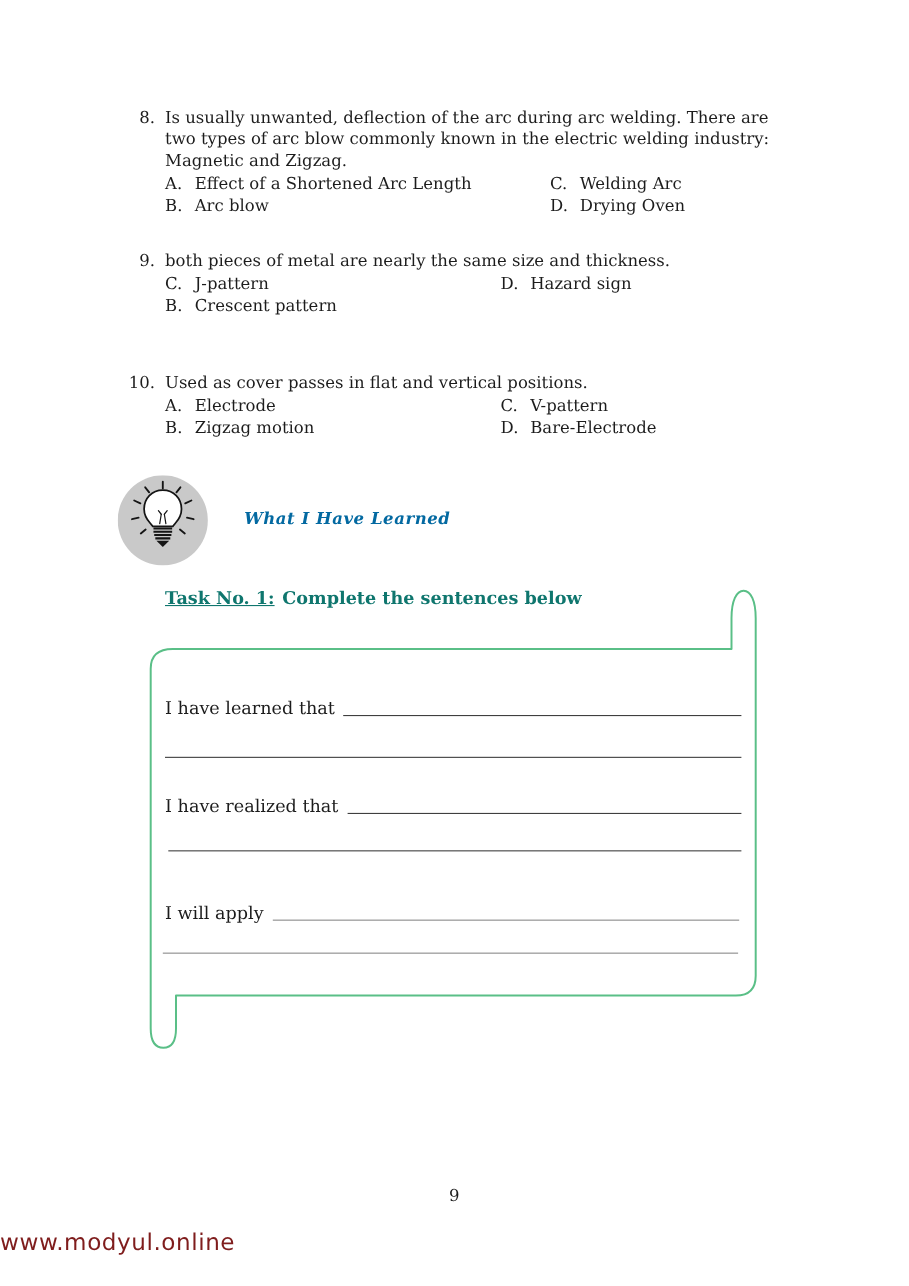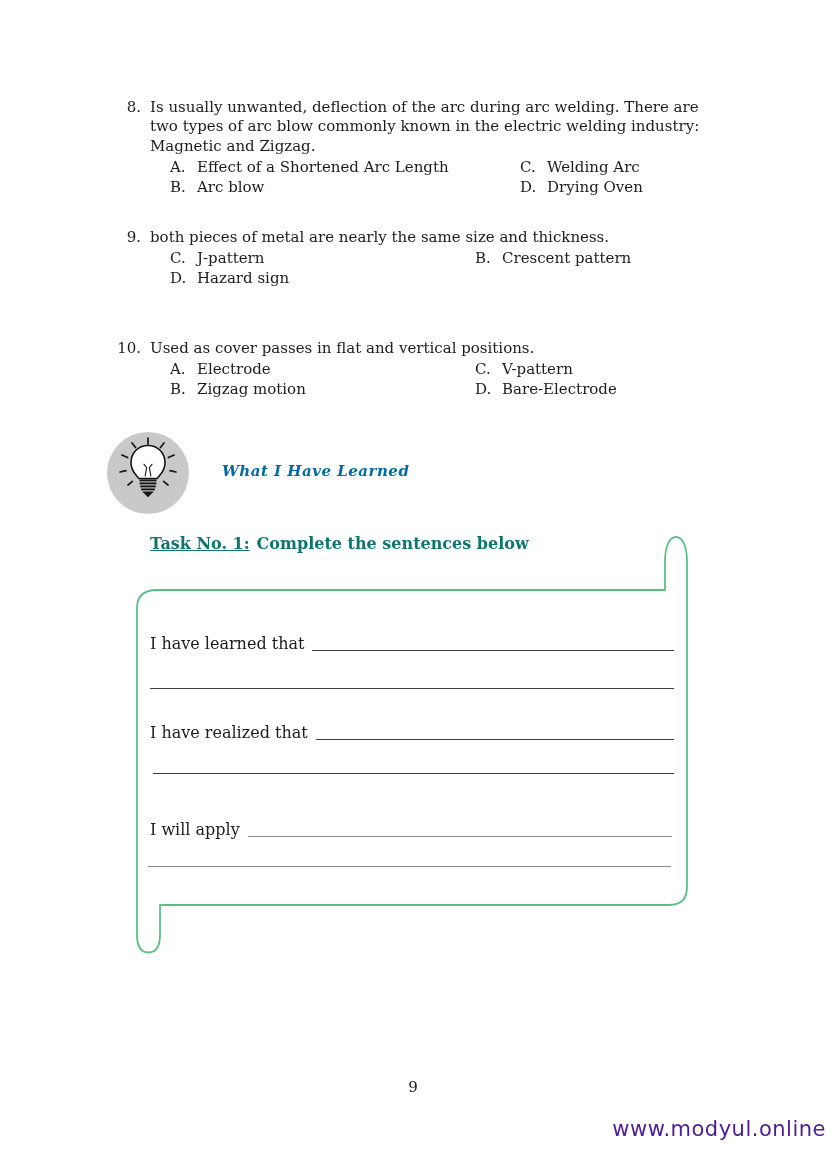--- a/index.html
+++ b/index.html
@@ -8,21 +8,21 @@
   .page{position:absolute;inset:0;background:#fff;}
 
   
   .question{position:absolute;left:117px;width:648px;display:grid;
             grid-template-columns:33px 1fr;font-size:15px;line-height:19.4px;}
   .qnum{text-align:right;padding-right:9px;}
   .qline{white-space:nowrap;}
   .options{display:grid;grid-auto-flow:row;margin-top:2px;}
   .opt-q8{grid-template-columns:350px auto;}
   .opt-std{grid-template-columns:305px auto;}
-  .opt{white-space:nowrap;margin-left:20px;}
+  .opt{white-space:nowrap;}
   .opt-label{display:inline-block;width:27px;}
 
   
   .icon-circle{position:absolute;left:107px;top:432px;width:82px;height:82px;}
   .section-title{position:absolute;left:222px;top:462px;margin:0;
                  font-size:15px;font-weight:bold;font-style:italic;
                  letter-spacing:0.5px;color:#0369a1;}
 
   
   .task-line{position:absolute;left:150px;top:534px;font-size:16px;
@@ -36,22 +36,22 @@
   .prompt{position:absolute;display:flex;align-items:flex-end;
           font-size:16px;line-height:21px;white-space:nowrap;}
   .blank{flex:1;border-bottom:1.4px solid #3f3f3f;margin-left:8px;margin-bottom:3px;}
   .fullline{position:absolute;border-top:1.4px solid #3f3f3f;height:0;}
   .gray .blank{border-bottom-color:#8a8a8a;}
   .fullline.gray2{border-top-color:#8a8a8a;}
 
   
   .page-number{position:absolute;left:0;right:0;top:1078px;text-align:center;
                font-size:15px;color:#1c1c1c;}
-  .watermark{position:absolute;left:0;right:0;top:1117px;text-align:right;
-             font-size:21px;letter-spacing:0.5px;color:#4c1d95;
+  .watermark{position:absolute;left:0;right:0;top:1117px;text-align:left;
+             font-size:21px;letter-spacing:0.5px;color:#7f1d1d;
              font-family:"DejaVu Sans","Liberation Sans",sans-serif;}
 </style>
 </head>
 <body>
 
 <div class="page">
 
   <div class="question" style="top:98px;">
     <div class="qnum">8.</div>
     <div class="qbody">
@@ -66,22 +66,22 @@
       </div>
     </div>
   </div>
 
   <div class="question" style="top:228px;">
     <div class="qnum">9.</div>
     <div class="qbody">
       <div class="qline">both pieces of metal are nearly the same size and thickness.</div>
       <div class="options opt-std">
         <div class="opt"><span class="opt-label">C.</span><span>J-pattern</span></div>
+        <div class="opt"><span class="opt-label">D.</span><span>Hazard sign</span></div>
         <div class="opt"><span class="opt-label">B.</span><span>Crescent pattern</span></div>
-        <div class="opt"><span class="opt-label">D.</span><span>Hazard sign</span></div>
       </div>
     </div>
   </div>
 
   <div class="question" style="top:339px;">
     <div class="qnum">10.</div>
     <div class="qbody">
       <div class="qline">Used as cover passes in flat and vertical positions.</div>
       <div class="options opt-std">
         <div class="opt"><span class="opt-label">A.</span><span>Electrode</span></div>

